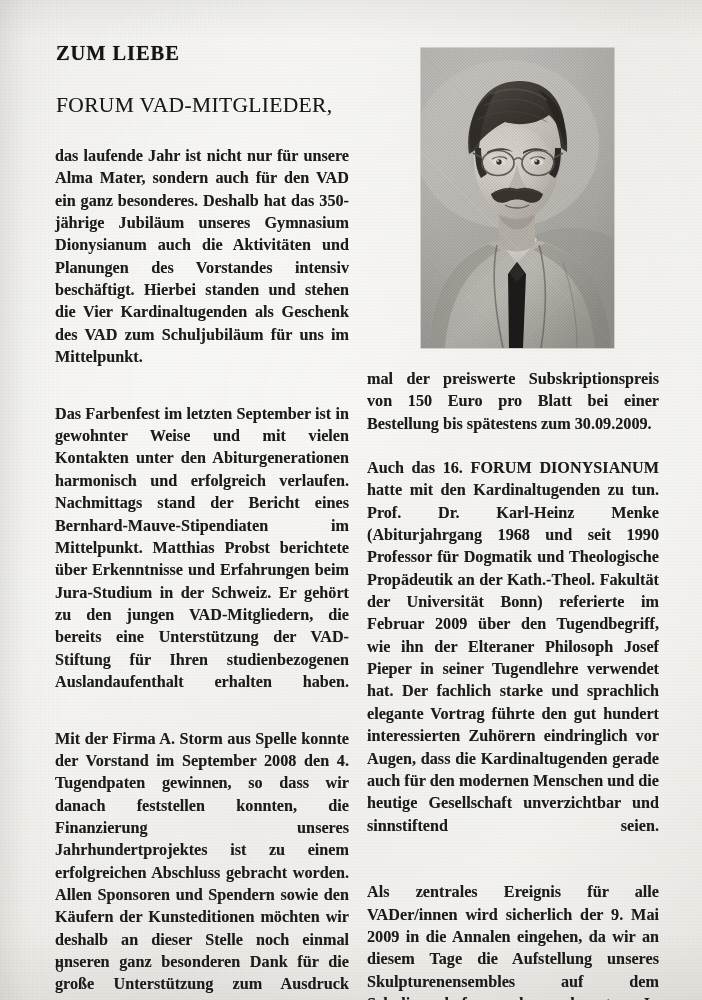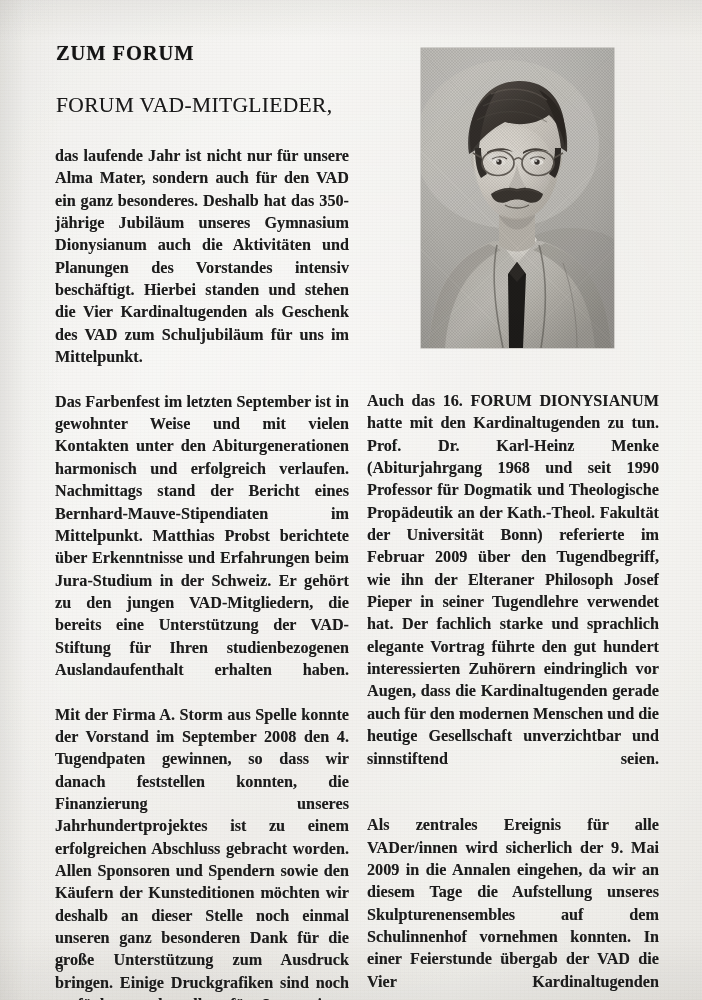--- a/index.html
+++ b/index.html
@@ -82,21 +82,21 @@
     text-align: justify;
     text-justify: inter-word;
     color: #1c1c1c;
     text-shadow: 0 0 0.55px rgba(45,45,45,0.42);
     -webkit-font-smoothing: antialiased;
   }
   #col-left  { left: 55px;  top: 145px; width: 294px; }
   #col-right { left: 367px; top: 368px; width: 292px; }
 
   .col p { margin: 0; text-indent: 0; font-weight: bold; }
-  .col p + p { margin-top: 0; }
+  .col p + p { margin-top: 12px; }
   .col p.gap { margin-top: 22px; }
   
   .col p.j:after {
     content: "";
     display: inline-block;
     width: 100%;
   }
 
   
   #photo-frame {
@@ -136,21 +136,21 @@
     font-size: 17px;
     color: #1c1c1c;
     text-shadow: 0 0 0.5px rgba(45,45,45,0.4);
   }
 </style>
 </head>
 <body>
 
 <div id="page">
 
-  <div class="layer" id="hd-zumgeleit">ZUM FORUM</div>
+  <div class="layer" id="hd-zumgeleit">ZUM LIEBE</div>
 
   <div class="layer" id="hd-liebe">FORUM VAD-MITGLIEDER,</div>
 
   <div id="photo-frame">
     <svg viewBox="0 0 193 300" preserveAspectRatio="none">
       <defs>
         <linearGradient id="bgGrad" x1="0" y1="0" x2="0.35" y2="1">
           <stop offset="0%" stop-color="#cbc9c4"></stop>
           <stop offset="45%" stop-color="#bdbbb6"></stop>
           <stop offset="100%" stop-color="#a9a7a2"></stop>
@@ -259,19 +259,20 @@
     <div class="vignette"></div>
   </div>
 
   <div class="col" id="col-left">
     <p class="j">das laufende Jahr ist nicht nur für unsere Alma Mater, sondern auch für den VAD ein ganz besonderes. Deshalb hat das 350-jährige Jubiläum unseres Gymnasium Dionysianum auch die Aktivitäten und Planungen des Vorstandes intensiv beschäftigt. Hierbei standen und stehen die Vier Kardinaltugenden als Geschenk des VAD zum Schuljubiläum für uns im Mittelpunkt.</p>
     <p class="j">Das Farbenfest im letzten September ist in gewohnter Weise und mit vielen Kontakten unter den Abiturgenerationen harmonisch und erfolgreich verlaufen. Nachmittags stand der Bericht eines Bernhard-Mauve-Stipendiaten im Mittelpunkt. Matthias Probst berichtete über Erkenntnisse und Erfahrungen beim Jura-Studium in der Schweiz. Er gehört zu den jungen VAD-Mitgliedern, die bereits eine Unterstützung der VAD-Stiftung für Ihren studienbezogenen Auslandaufenthalt erhalten haben.</p>
     <p class="j">Mit der Firma A. Storm aus Spelle konnte der Vorstand im September 2008 den 4. Tugendpaten gewinnen, so dass wir danach feststellen konnten, die Finanzierung unseres Jahrhundertprojektes ist zu einem erfolgreichen Abschluss gebracht worden. Allen Sponsoren und Spendern sowie den Käufern der Kunsteditionen möchten wir deshalb an dieser Stelle noch einmal unseren ganz besonderen Dank für die große Unterstützung zum Ausdruck bringen. Einige Druckgrafiken sind noch verfügbar und  stellen für Interessierte zugleich Dokument und Kunstwerk des Künstlers Guy Charlier dar. Wegen des Schuljubiläums gilt für unsere Mitglieder noch ein-</p>
   </div>
 
   <div class="col" id="col-right">
+    <p>mal der preiswerte Subskriptionspreis von 150 Euro pro Blatt bei einer Bestellung bis spätestens zum 30.09.2009.</p>
     <p class="gap j">Auch das 16. FORUM DIONYSIANUM hatte mit den Kardinaltugenden zu tun. Prof. Dr. Karl-Heinz Menke (Abiturjahrgang 1968 und seit 1990 Professor für Dogmatik und Theologische Propädeutik an der Kath.-Theol. Fakultät der Universität Bonn) referierte im Februar 2009 über den Tugendbegriff, wie ihn der Elteraner Philosoph Josef Pieper in seiner Tugendlehre verwendet hat. Der fachlich starke und sprachlich elegante Vortrag führte den gut hundert interessierten Zuhörern eindringlich vor Augen, dass die Kardinaltugenden gerade auch für den modernen Menschen und die heutige Gesellschaft unverzichtbar und sinnstiftend seien.</p>
     <p class="gap j">Als zentrales Ereignis für alle VADer/innen wird sicherlich der 9. Mai 2009 in die Annalen eingehen, da wir an diesem Tage die Aufstellung unseres Skulpturenensembles auf dem Schulinnenhof vornehmen konnten. In einer Feierstunde übergab der VAD die Vier Kardinaltugenden</p>
   </div>
 
   <div class="layer" id="folio">6</div>
 
 </div>
 
 </body></html>

